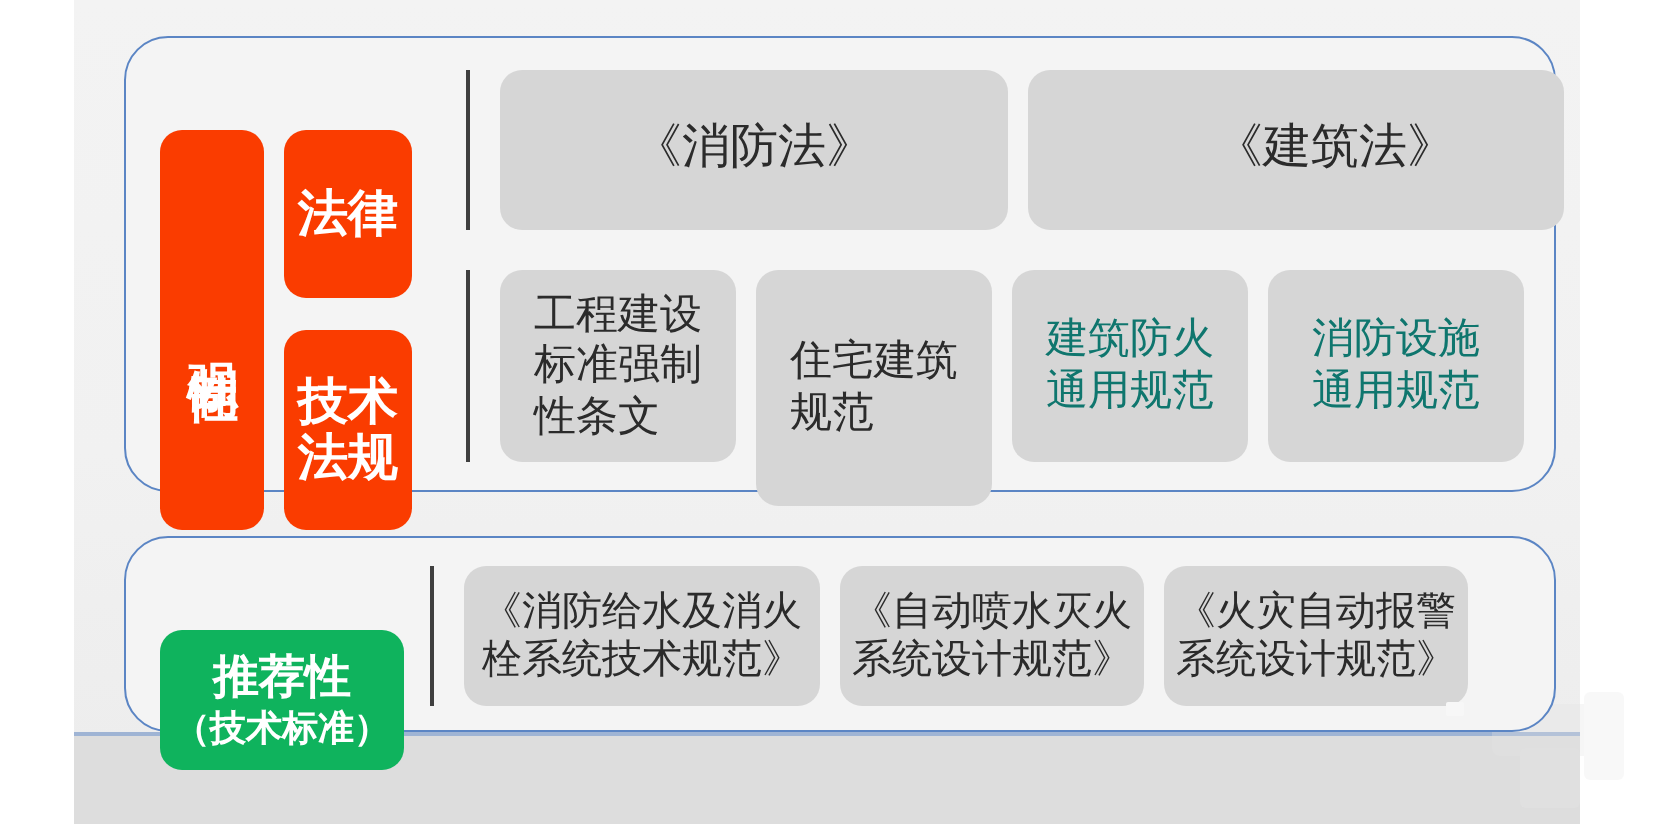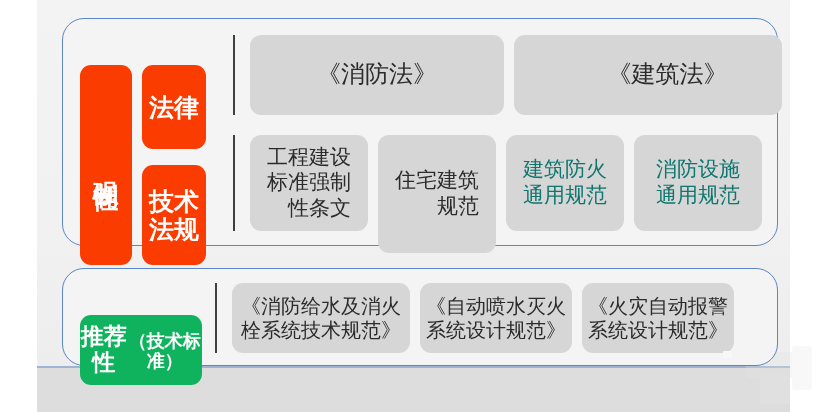--- a/index.html
+++ b/index.html
@@ -84,41 +84,41 @@
     text-orientation:upright;
     letter-spacing:3px;
     line-height:1.05;
   }
   #chip-law{left:79px;top:14px;width:64px;height:84px;font-size:25px;}
   #chip-tech{left:79px;top:114px;width:64px;height:100px;font-size:25px;}
   #chip-tech .two{display:block;}
 
   #chip-recommend{
     left:17px;top:14px;width:122px;height:70px;
-    flex-direction:row;font-size:23px;
+    flex-direction:column;font-size:23px;
   }
   #chip-recommend .sub{font-size:18px;margin-top:2px;font-weight:bold;}
 
   
   .vsep{
     position:absolute;
     width:2px;
     background:#3f3f3f;
   }
   #vsep-law{left:170px;top:16px;height:80px;}
   #vsep-tech{left:170px;top:116px;height:96px;}
   #vsep-rec{left:152px;top:14px;height:70px;}
 
   
   .tile{
     position:absolute;
     background:#d6d6d6;
     border-radius:11px;
     display:flex;align-items:center;justify-content:center;
-    text-align:right;
+    text-align:left;
     box-sizing:border-box;
     font-family:"Liberation Serif","DejaVu Serif",serif;
     color:#2b2b2b;
     line-height:1.22;
     padding:2px 4px;
   }
   .tile.red{color:#0f766e;}
 
   
   #tile-xfl{left:187px;top:16px;width:254px;height:80px;font-size:24px;}

